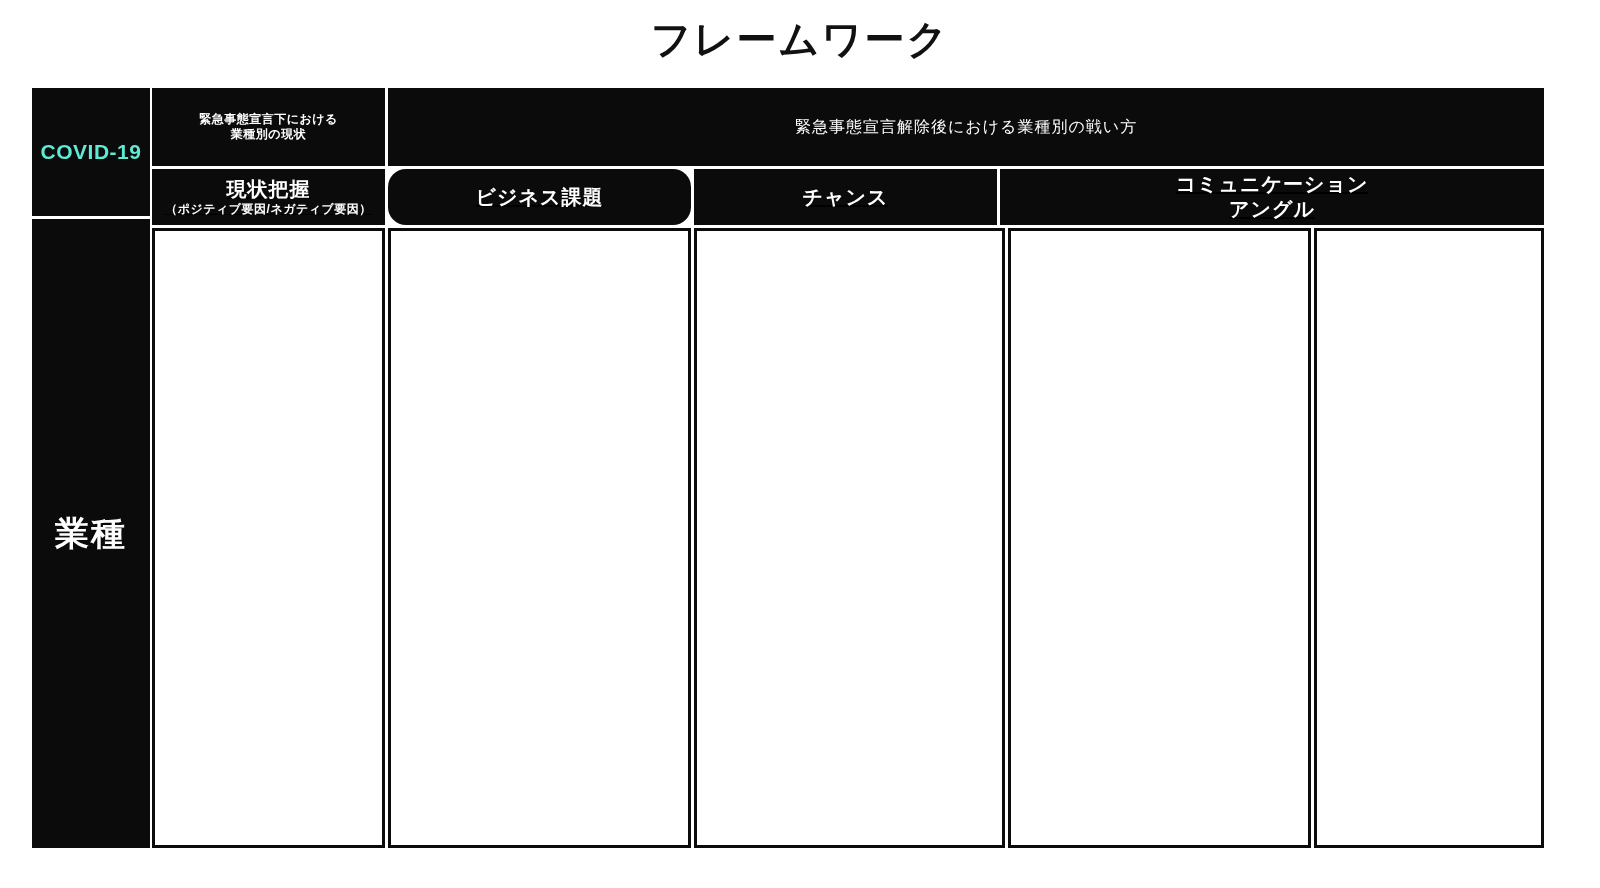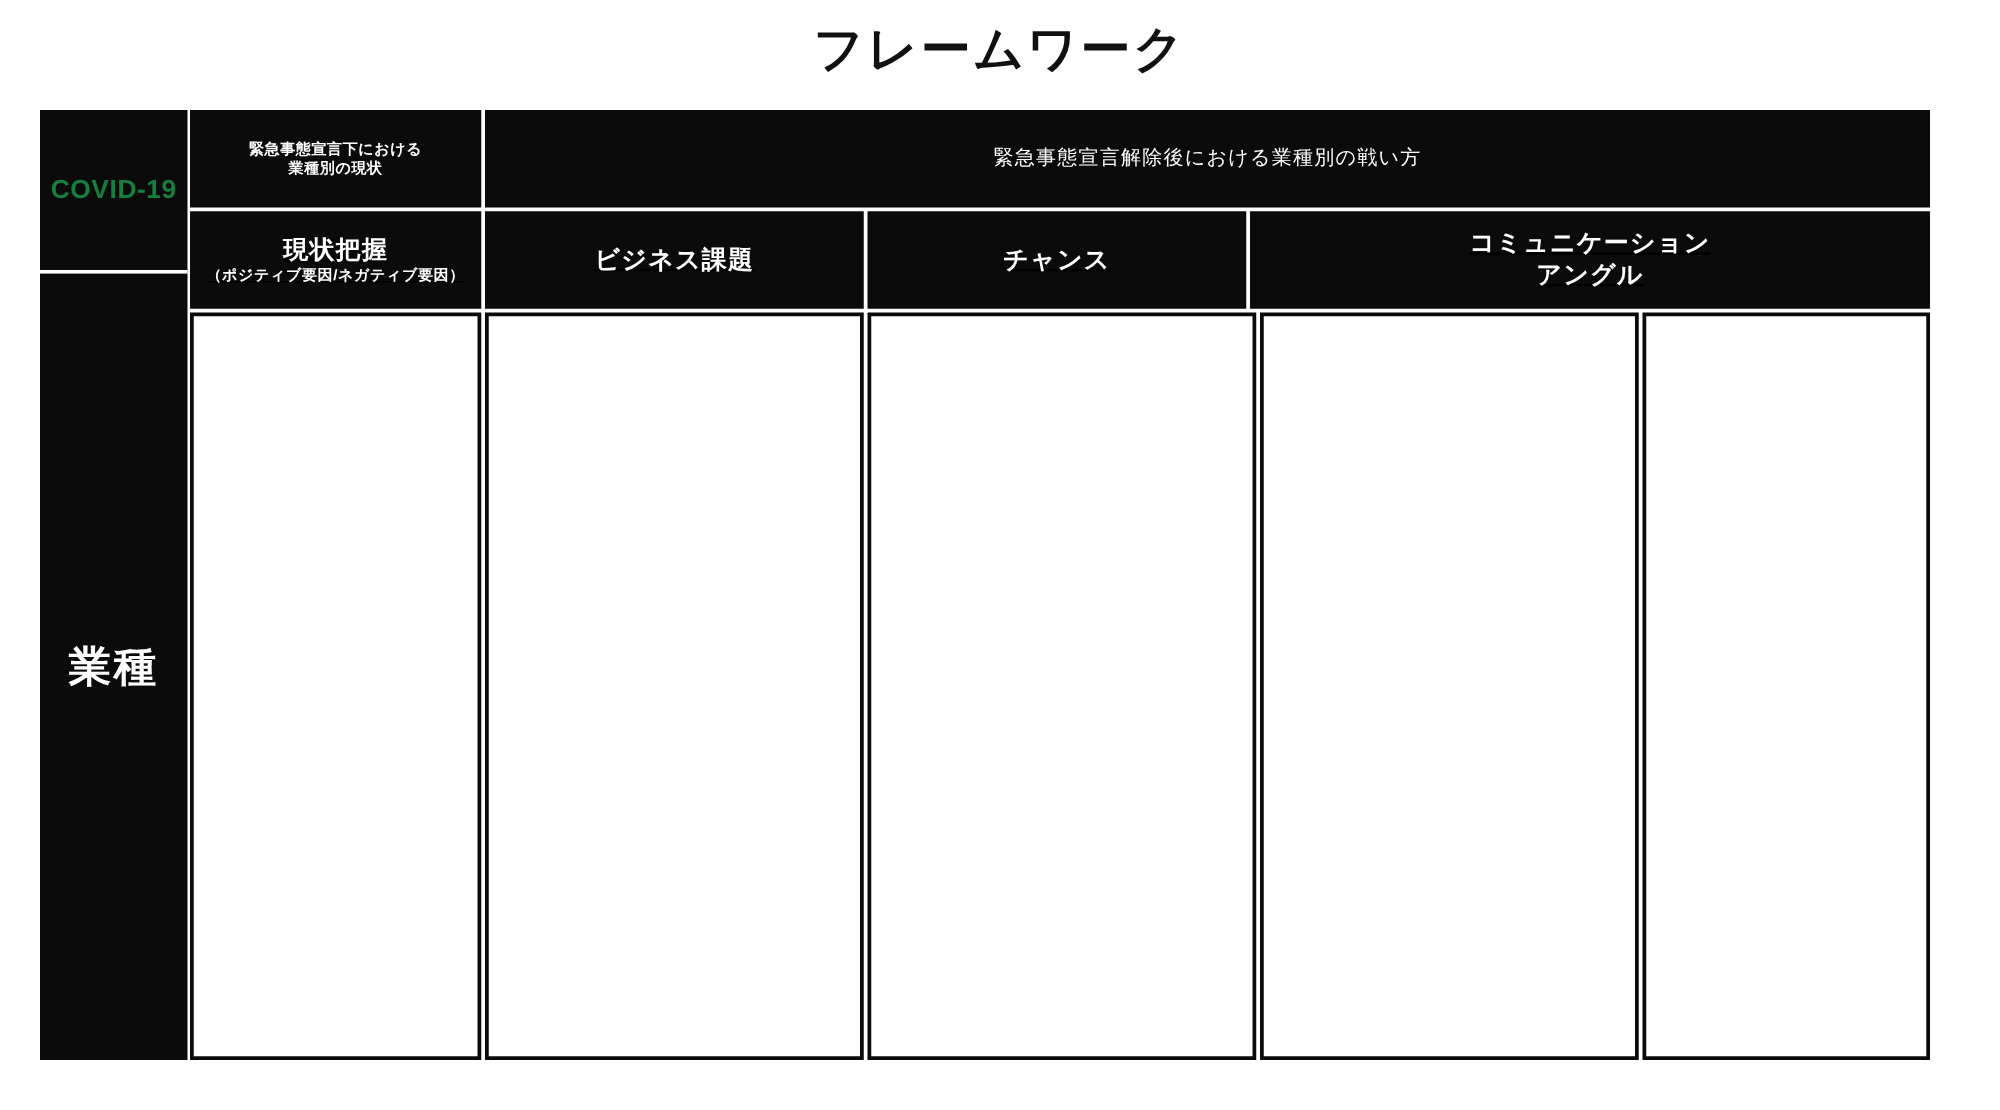--- a/index.html
+++ b/index.html
@@ -47,21 +47,21 @@
   
   .axis-col {
     width: 118px;
     display: flex;
     flex-direction: column;
     flex: 0 0 118px;
   }
   .axis-top {
     height: 128px;
     background: #0b0b0b;
-    color: #15803d;
+    color: #5eead4;
     display: flex;
     align-items: center;
     justify-content: center;
     font-size: 21px;
     font-weight: bold;
     letter-spacing: 0.5px;
     border-bottom: 3px solid #ffffff;
   }
   .axis-body {
     flex: 1 1 auto;
@@ -89,21 +89,21 @@
   }
 
   .row-top {
     display: flex;
     flex-direction: row;
     height: 78px;
   }
   .row-bottom {
     display: flex;
     flex-direction: row;
-    height: 78px;
+    height: 56px;
     margin-top: 3px;
     text-decoration: underline;
   }
 
   .hdr {
     background: #0b0b0b;
     color: #ffffff;
     display: flex;
     align-items: center;
     justify-content: center;
@@ -121,21 +121,21 @@
     margin-right: 3px;
   }
   .hdr-post-title {
     flex: 1 1 auto;
     font-size: 16px;
     font-weight: normal;
     letter-spacing: 1px;
   }
 
   .col-1 { flex: 0 0 233px; margin-right: 3px; }
-  .col-2 { flex: 0 0 303px; margin-right: 3px; }
+  .col-2 { flex: 0 0 303px; margin-right: 3px; border-radius: 18px; }
   .col-3 { flex: 0 0 311px; margin-right: 3px; }
   .col-4 { flex: 0 0 303px; margin-right: 3px; justify-content: center; }
   .col-5 { flex: 1 1 auto; }
 
   .hdr .big {
     font-size: 20px;
     font-weight: bold;
     letter-spacing: 1px;
     display: block;
   }

